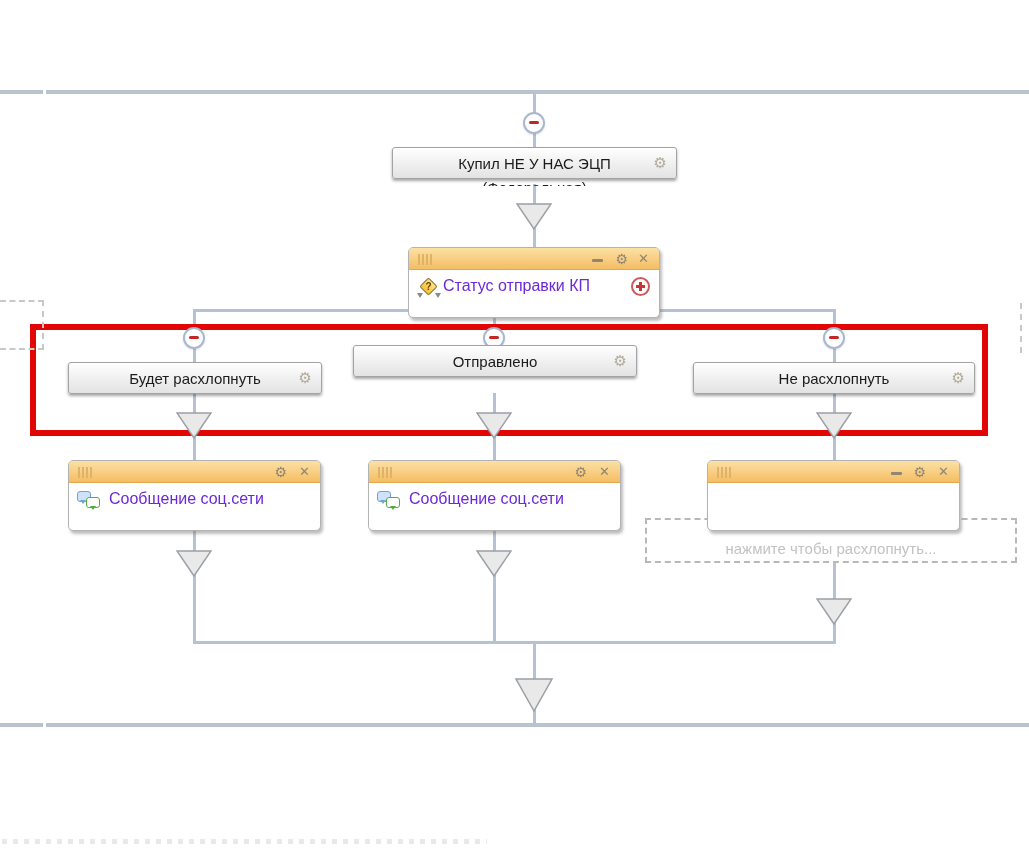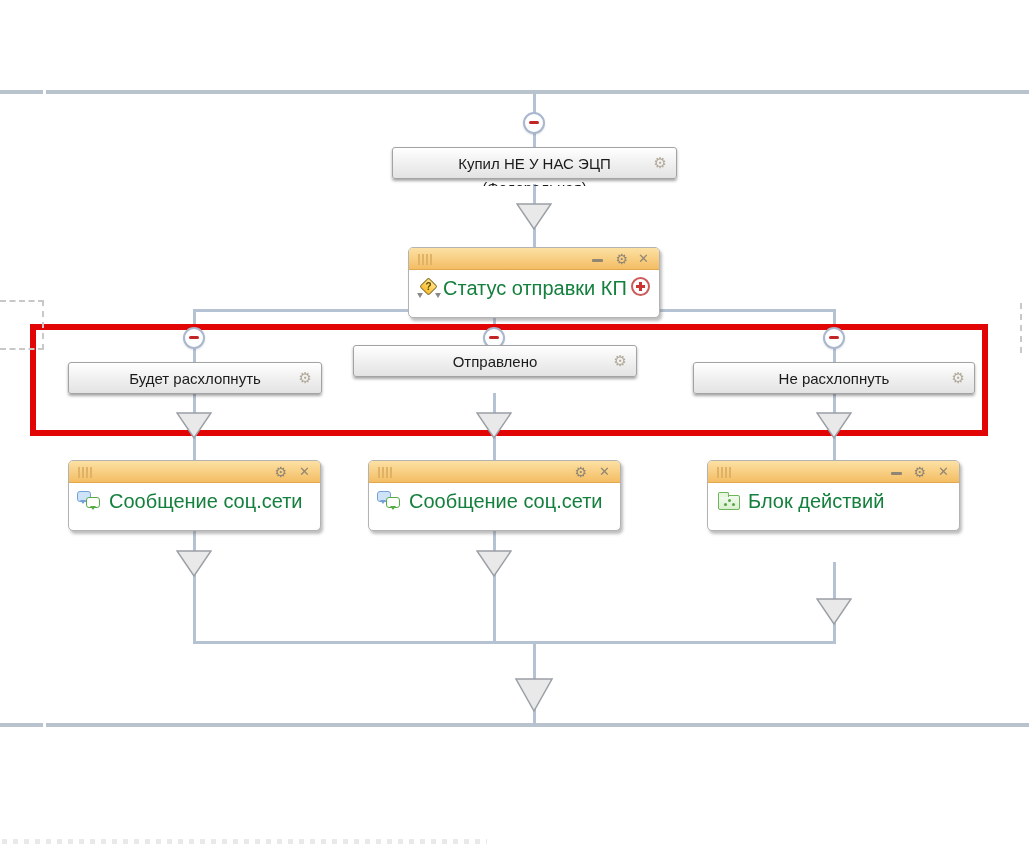--- a/index.html
+++ b/index.html
@@ -47,21 +47,21 @@
   .bhead { position: relative; height: 22px; border-radius: 4px 4px 0 0;
            background: linear-gradient(#fce1a4, #f4bd64); border-bottom: 1px solid #e2a84e; }
   .drag { position: absolute; left: 9px; top: 6px; width: 15px; height: 11px;
           background: repeating-linear-gradient(90deg, #e0b266 0 2px, rgba(255,255,255,0) 2px 4px); }
   .minbar { position: absolute; width: 11px; height: 3px; background: #8f8673; border-radius: 1px; top: 11px; }
   .hgear { position: absolute; top: 3px; font-size: 14px; color: #8f8673;
            font-family: "DejaVu Sans", sans-serif; }
   .hx { position: absolute; top: 3px; font-size: 13px; font-weight: bold; color: #8f8673;
         font-family: "DejaVu Sans", sans-serif; }
   .bbody { position: relative; height: 47px; }
-  .btitle { position: absolute; left: 40px; top: 7px; font-size: 20px; color: #15803d; }
+  .btitle { position: absolute; left: 40px; top: 7px; font-size: 16px; color: #6d28d9; }
 
   
   .cond-icon { position: absolute; left: 8px; top: 9px; width: 24px; height: 19px; }
   .diamond { position: absolute; left: 5px; top: 1px; width: 13px; height: 13px;
              transform: rotate(45deg); background: linear-gradient(#ffe084, #fdbf2d);
              border: 1px solid #8a6d1a; border-radius: 2px; }
   .qmark { position: absolute; left: 5px; top: 1px; width: 13px; height: 13px; text-align: center;
            font-size: 10px; font-weight: bold; line-height: 13px; color: #5a4500; }
   .arr { position: absolute; bottom: 0; width: 0; height: 0;
          border-left: 3px solid transparent; border-right: 3px solid transparent;
@@ -206,20 +206,23 @@
   <svg class="tri" style="left:176px;top:412px" width="36" height="27">
     <polygon points="1,1 35,1 18,26" fill="#e9e9e9" stroke="#9aa0a6" stroke-width="1.5"></polygon>
   </svg>
   <svg class="tri" style="left:476px;top:412px" width="36" height="27">
     <polygon points="1,1 35,1 18,26" fill="#e9e9e9" stroke="#9aa0a6" stroke-width="1.5"></polygon>
   </svg>
   <svg class="tri" style="left:816px;top:412px" width="36" height="27">
     <polygon points="1,1 35,1 18,26" fill="#e9e9e9" stroke="#9aa0a6" stroke-width="1.5"></polygon>
   </svg>
 
+  <div class="expand-box">
+    <span>нажмите чтобы расхлопнуть...</span>
+  </div>
 
   <div class="block" style="left:68px;top:460px">
     <div class="bhead">
       <span class="drag"></span>
       <span class="hgear" style="right:33px">⚙</span>
       <span class="hx" style="right:10px">✕</span>
     </div>
     <div class="bbody">
       <span class="chat-icon">
         <span class="bub b-back"></span>
@@ -244,24 +247,20 @@
     </div>
   </div>
 
   <div class="block" style="left:707px;top:460px">
     <div class="bhead">
       <span class="drag"></span>
       <span class="minbar" style="right:57px"></span>
       <span class="hgear" style="right:33px">⚙</span>
       <span class="hx" style="right:10px">✕</span>
     </div>
-    <div class="bbody">
-      <span class="folder-icon"></span>
-      <span class="btitle">Блок действий</span>
-    </div>
   </div>
 
   <svg class="tri" style="left:176px;top:550px" width="36" height="27">
     <polygon points="1,1 35,1 18,26" fill="#e9e9e9" stroke="#9aa0a6" stroke-width="1.5"></polygon>
   </svg>
   <svg class="tri" style="left:476px;top:550px" width="36" height="27">
     <polygon points="1,1 35,1 18,26" fill="#e9e9e9" stroke="#9aa0a6" stroke-width="1.5"></polygon>
   </svg>
   <svg class="tri" style="left:816px;top:598px" width="36" height="27">
     <polygon points="1,1 35,1 18,26" fill="#e9e9e9" stroke="#9aa0a6" stroke-width="1.5"></polygon>

